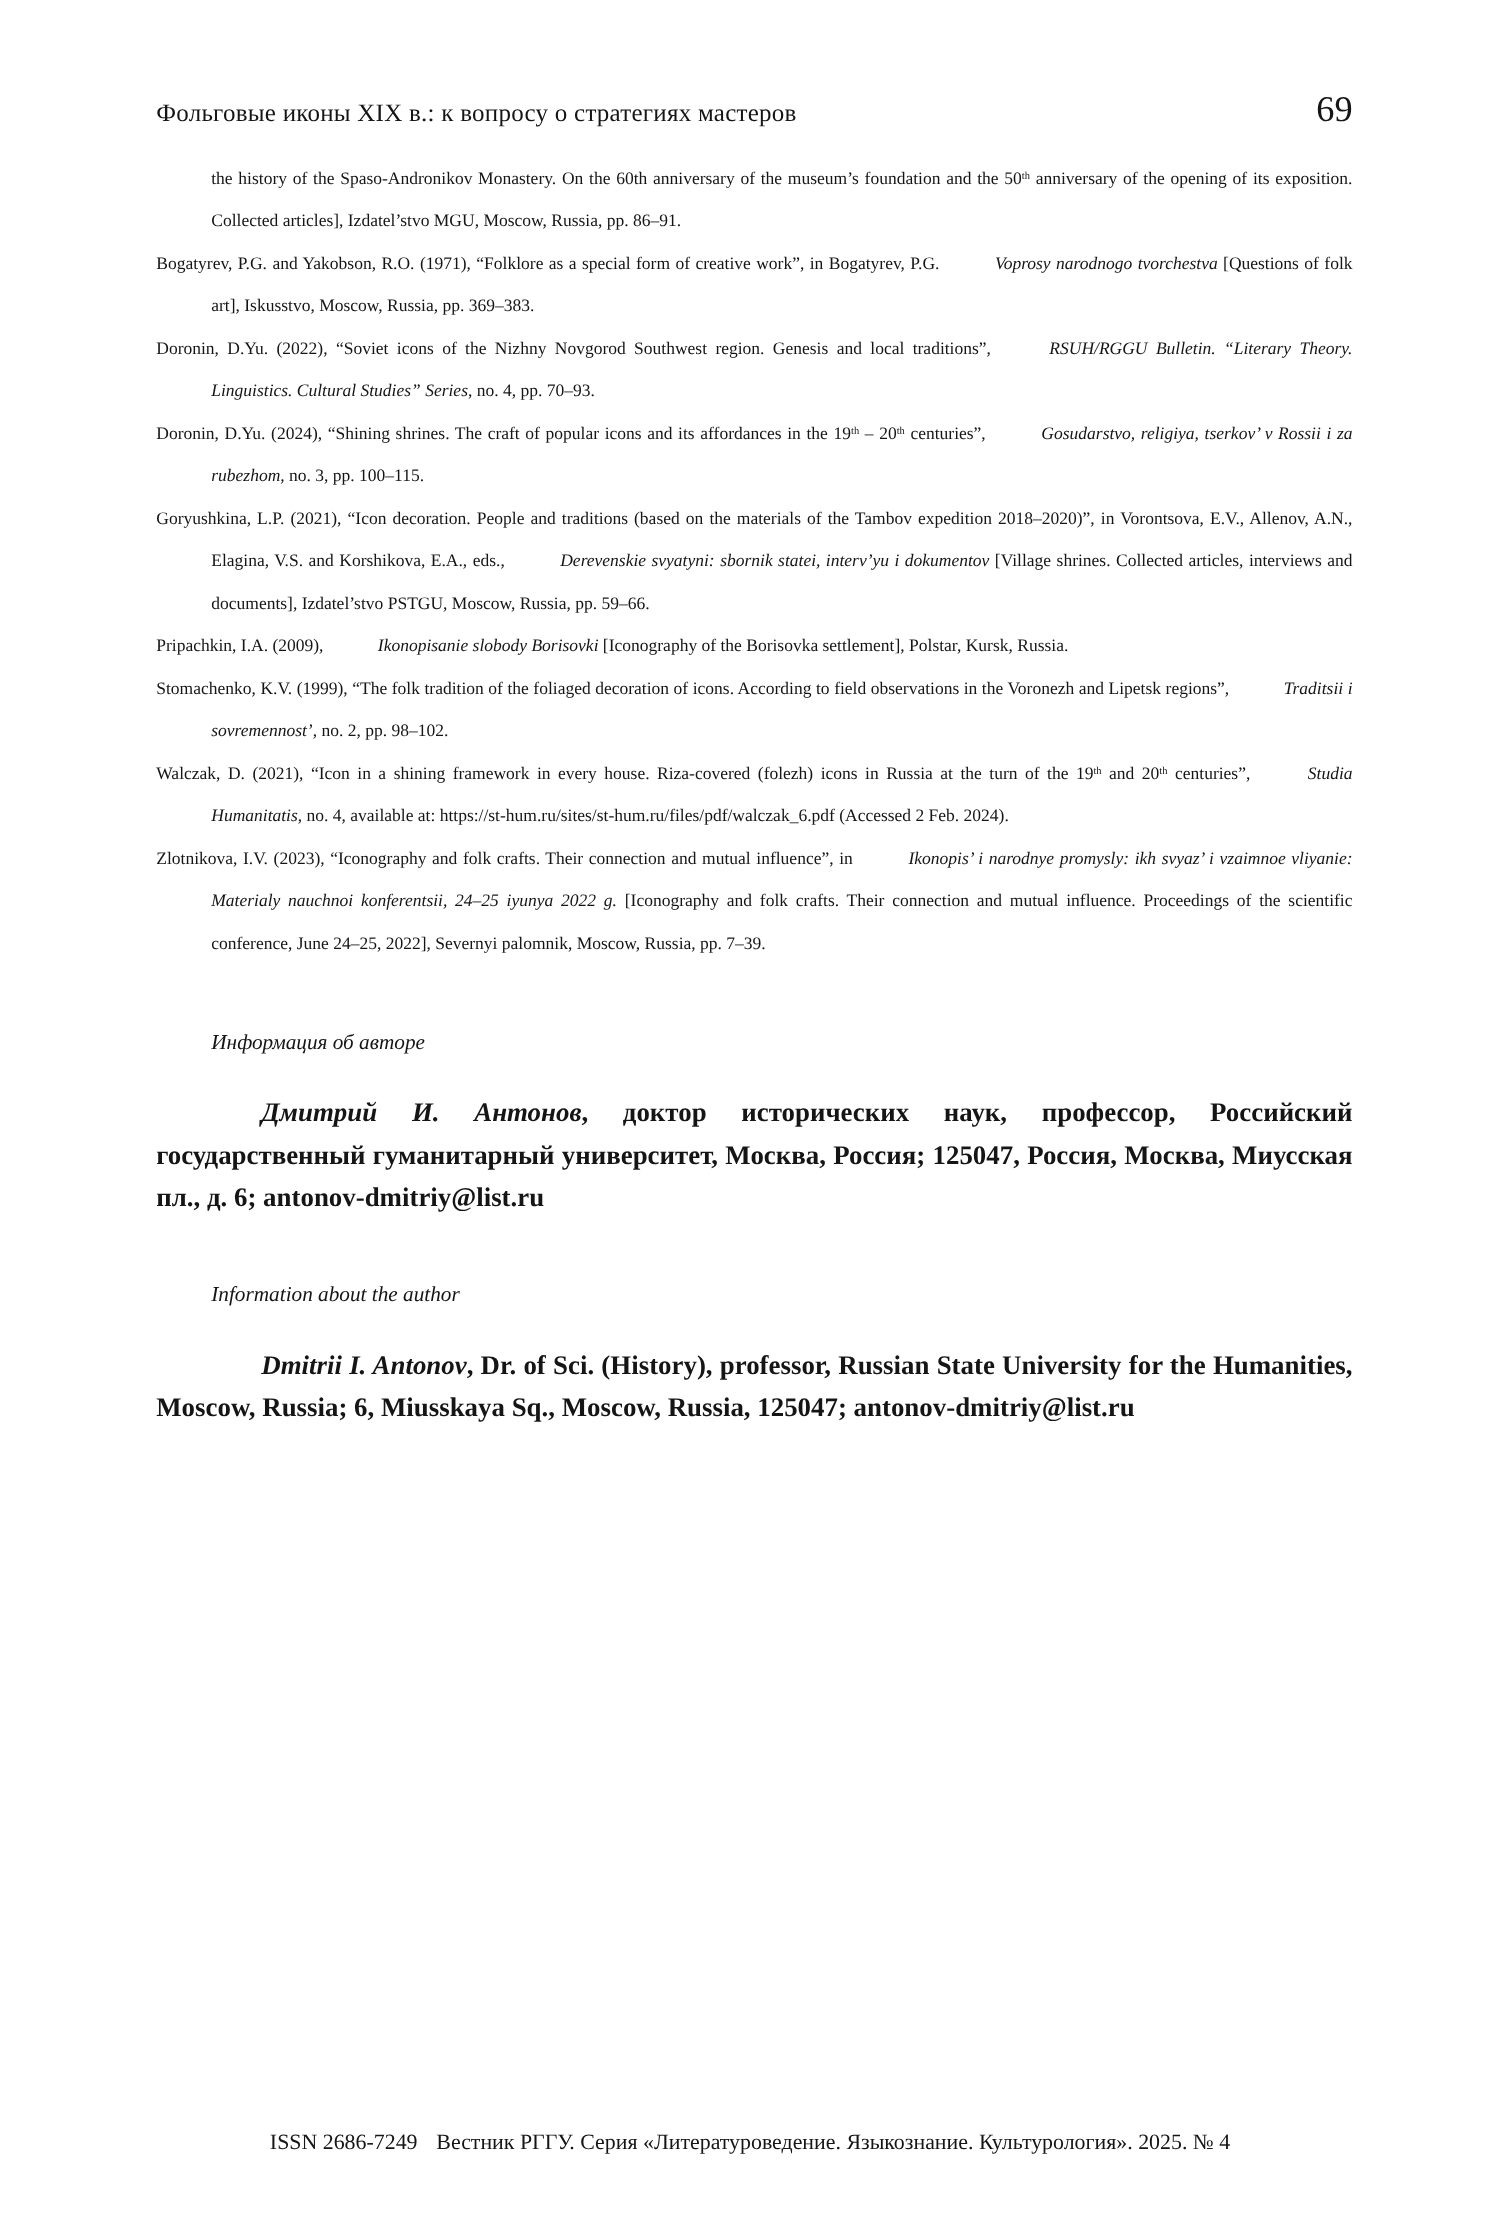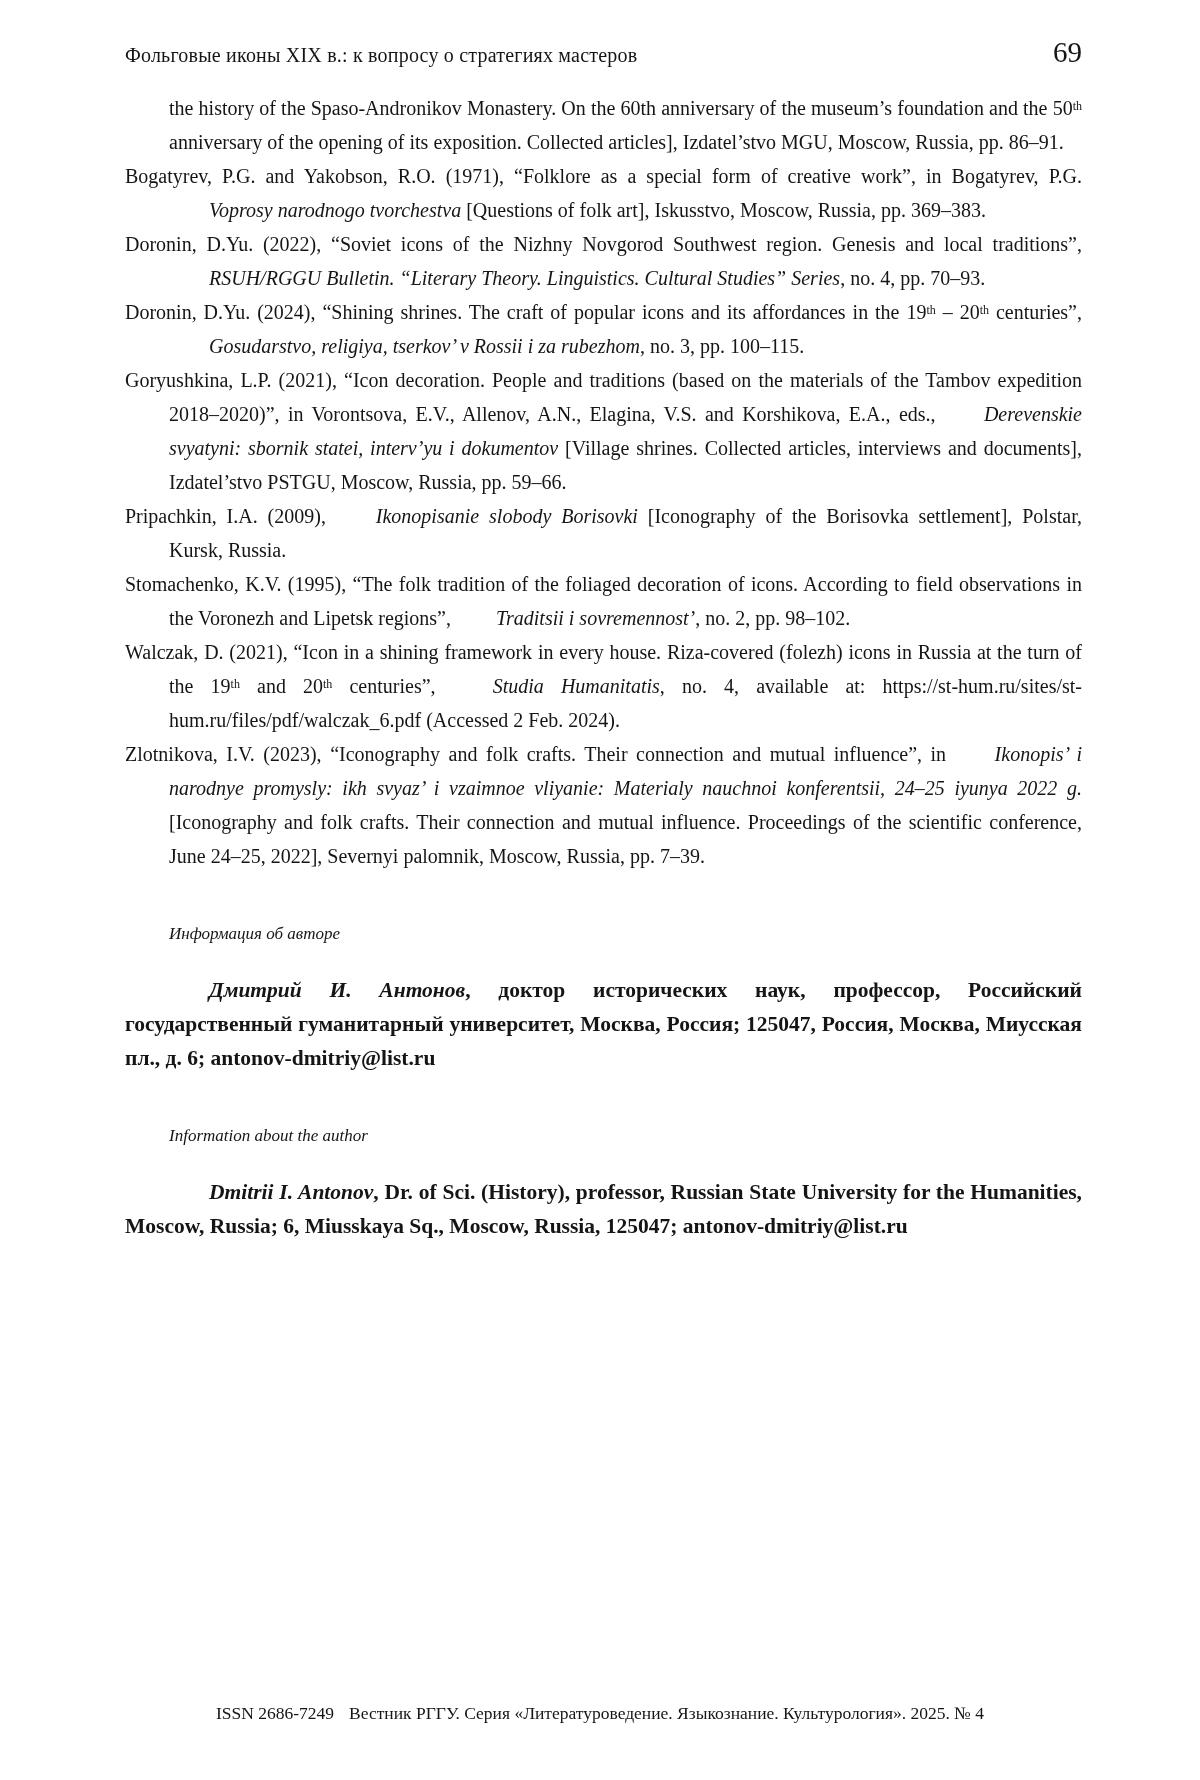--- a/index.html
+++ b/index.html
@@ -15,27 +15,27 @@
   .content {
     position: absolute;
     left: 125px;
     right: 118px;
     top: 0;
   }
   .header {
     display: flex;
     justify-content: space-between;
     align-items: baseline;
-    padding-top: 36px;
+    padding-top: 72px;
   }
   .running-title { font-size: 20px; letter-spacing: 0.2px; }
   .page-number { font-size: 29px; }
   .refs {
     margin-top: 22px;
-    font-size: 20px;
+    font-size: 14px;
     line-height: 34px;
     text-align: justify;
   }
   .ref {
     margin: 0;
     padding-left: 44px;
     text-indent: -44px;
   }
   .ref.continuation { text-indent: 0; }
   .it { font-style: italic; margin-left: 40px; }
@@ -86,21 +86,21 @@
       <span class="page-number">69</span>
     </div>
 
     <div class="refs">
         <p class="ref continuation"><span>the history of the Spaso-Andronikov Monastery. On the 60th anniversary of the museum’s foundation and the 50</span><sup>th</sup><span> anniversary of the opening of its exposition. Collected articles], Izdatel’stvo MGU, Moscow, Russia, pp. 86–91.</span></p>
         <p class="ref"><span>Bogatyrev, P.G. and Yakobson, R.O. (1971), “Folklore as a special form of creative work”, in Bogatyrev, P.G. </span><span class="it">Voprosy narodnogo tvorchestva</span><span> [Questions of folk art], Iskusstvo, Moscow, Russia, pp. 369–383.</span></p>
         <p class="ref"><span>Doronin, D.Yu. (2022), “Soviet icons of the Nizhny Novgorod Southwest region. Genesis and local traditions”, </span><span class="it">RSUH/RGGU Bulletin. “Literary Theory. Linguistics. Cultural Studies” Series</span><span>, no. 4, pp. 70–93.</span></p>
         <p class="ref"><span>Doronin, D.Yu. (2024), “Shining shrines. The craft of popular icons and its affordances in the 19</span><sup>th</sup><span> – 20</span><sup>th</sup><span> centuries”, </span><span class="it">Gosudarstvo, religiya, tserkov’ v Rossii i za rubezhom</span><span>, no. 3, pp. 100–115.</span></p>
         <p class="ref"><span>Goryushkina, L.P. (2021), “Icon decoration. People and traditions (based on the materials of the Tambov expedition 2018–2020)”, in Vorontsova, E.V., Allenov, A.N., Elagina, V.S. and Korshikova, E.A., eds., </span><span class="it">Derevenskie svyatyni: sbornik statei, interv’yu i dokumentov</span><span> [Village shrines. Collected articles, interviews and documents], Izdatel’stvo PSTGU, Moscow, Russia, pp. 59–66.</span></p>
         <p class="ref"><span>Pripachkin, I.A. (2009), </span><span class="it">Ikonopisanie slobody Borisovki</span><span> [Iconography of the Borisovka settlement], Polstar, Kursk, Russia.</span></p>
-        <p class="ref"><span>Stomachenko, K.V. (1995), “The folk tradition of the foliaged decoration of icons. According to field observations in the Voronezh and Lipetsk regions”, </span><span class="it">Traditsii i sovremennost’</span><span>, no. 2, pp. 98–102.</span></p>
+        <p class="ref"><span>Stomachenko, K.V. (1999), “The folk tradition of the foliaged decoration of icons. According to field observations in the Voronezh and Lipetsk regions”, </span><span class="it">Traditsii i sovremennost’</span><span>, no. 2, pp. 98–102.</span></p>
         <p class="ref"><span>Walczak, D. (2021), “Icon in a shining framework in every house. Riza-covered (folezh) icons in Russia at the turn of the 19</span><sup>th</sup><span> and 20</span><sup>th</sup><span> centuries”, </span><span class="it">Studia Humanitatis</span><span>, no. 4, available at: https://st-hum.ru/sites/st-hum.ru/files/pdf/walczak_6.pdf (Accessed 2 Feb. 2024).</span></p>
         <p class="ref"><span>Zlotnikova, I.V. (2023), “Iconography and folk crafts. Their connection and mutual influence”, in </span><span class="it">Ikonopis’ i narodnye promysly: ikh svyaz’ i vzaimnoe vliyanie: Materialy nauchnoi konferentsii, 24–25 iyunya 2022 g.</span><span> [Iconography and folk crafts. Their connection and mutual influence. Proceedings of the scientific conference, June 24–25, 2022], Severnyi palomnik, Moscow, Russia, pp. 7–39.</span></p>
       </div>
 
     <div>
       <h2 class="section-heading">Информация об авторе</h2>
       <p class="author-para"><span class="it">Дмитрий И. Антонов</span><span>, доктор исторических наук, профессор, Российский государственный гуманитарный университет, Москва, Россия; 125047, Россия, Москва, Миусская пл., д. 6; antonov-dmitriy@list.ru</span></p>
     </div>
 
     <div>

